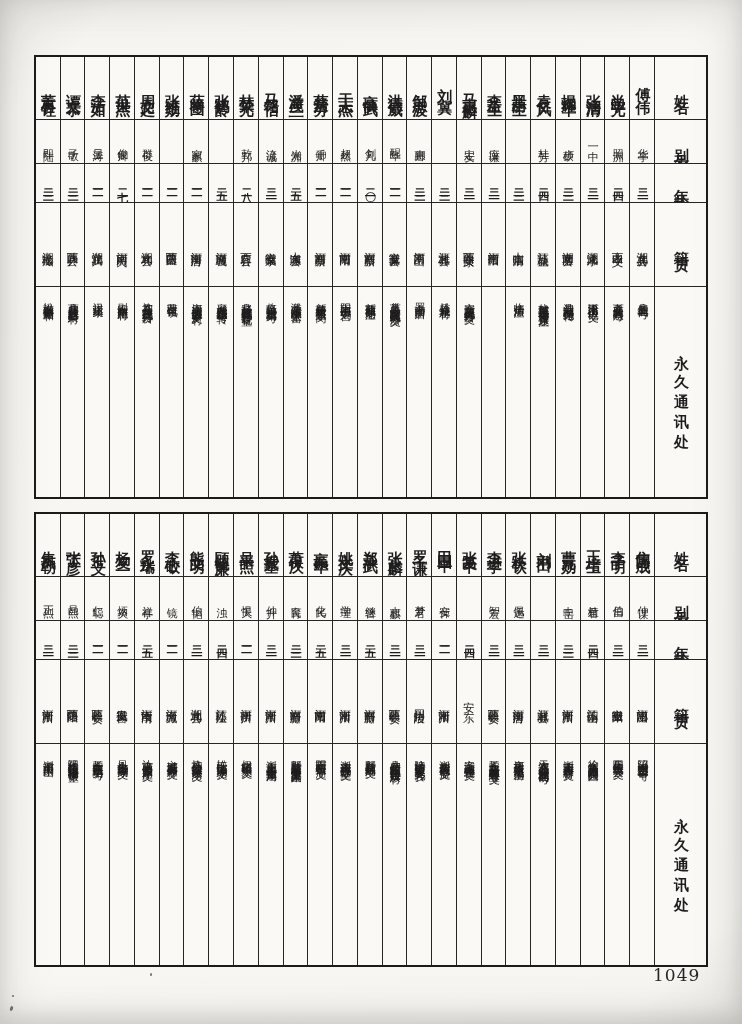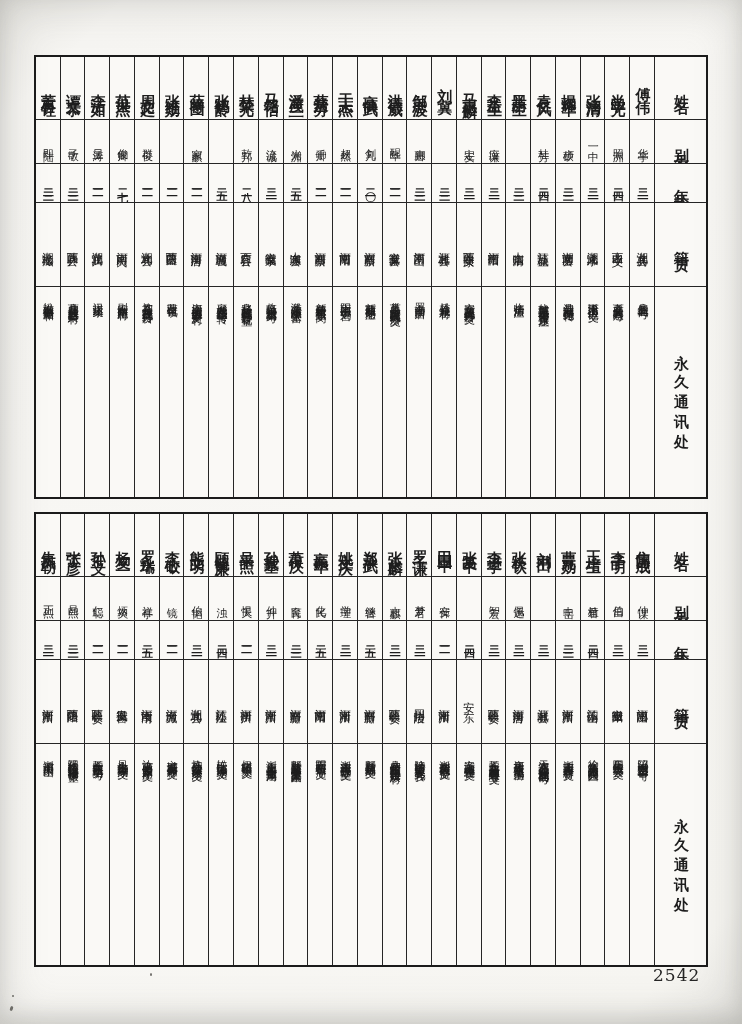--- a/index.html
+++ b/index.html
@@ -966,19 +966,19 @@
     </div>
     <div class="cell c-native">
       <span class="v" style="letter-spacing: 1px;">河南淅川</span>
     </div>
     <div class="cell c-address">
       <span class="v">淅川滔河朱家山</span>
     </div>
   </div>
     </section>
 
-  <div class="page-number">2542</div>
+  <div class="page-number">1049</div>
 
   <div class="speckle s1"></div>
   <div class="speckle s2"></div>
   <div class="speckle s3"></div>
   <div class="page-shading"></div>
 </div>
 
 </body></html>

